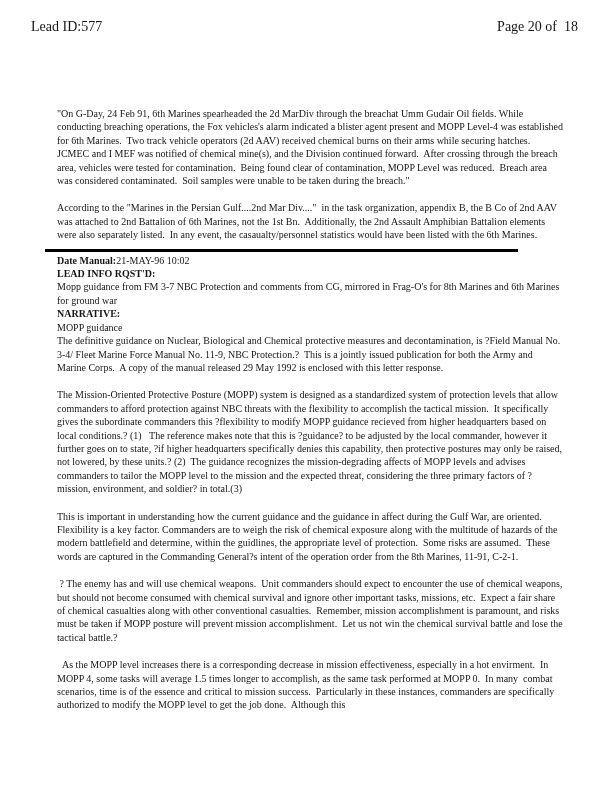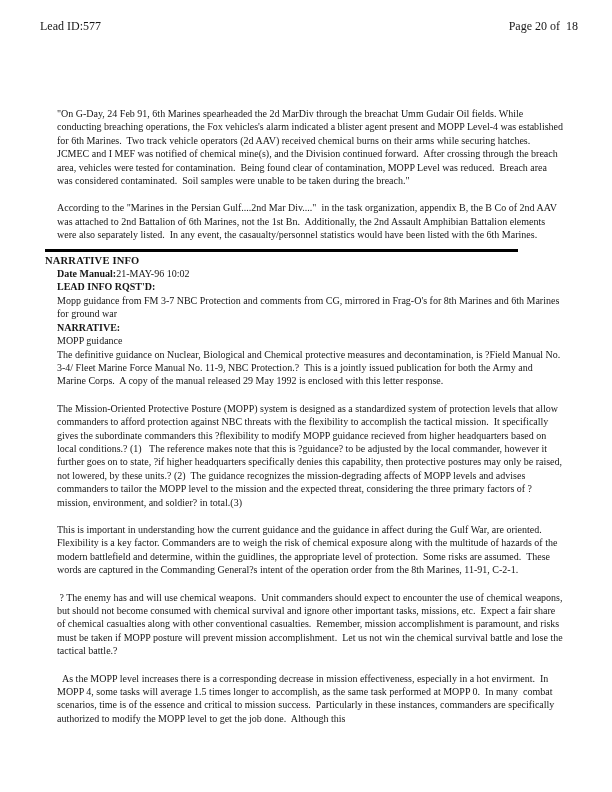--- a/index.html
+++ b/index.html
@@ -8,25 +8,25 @@
     width: 612px;
     height: 792px;
     background: #ffffff;
     font-family: "Liberation Serif", "DejaVu Serif", serif;
     color: #161616;
     overflow: hidden;
   }
   .header {
     position: absolute;
     top: 19px;
-    left: 40px;
+    left: 31px;
     right: 34px;
     display: flex;
     justify-content: space-between;
-    font-size: 12px;
+    font-size: 14px;
     white-space: pre;
   }
   .content {
     position: absolute;
     top: 107px;
     left: 45px;
     width: 523px;
     font-size: 10px;
     line-height: 13.4px;
   }
@@ -60,21 +60,20 @@
     <span>Page 20 of  18</span>
   </div>
 
   <div class="content">
 
     <p class="gap-after">"On G-Day, 24 Feb 91, 6th Marines spearheaded the 2d MarDiv through the breachat Umm Gudair Oil fields. While conducting breaching operations, the Fox vehicles's alarm indicated a blister agent present and MOPP Level-4 was established for 6th Marines.  Two track vehicle operators (2d AAV) received chemical burns on their arms while securing hatches.  JCMEC and I MEF was notified of chemical mine(s), and the Division continued forward.  After crossing through the breach area, vehicles were tested for contamination.  Being found clear of contamination, MOPP Level was reduced.  Breach area was considered contaminated.  Soil samples were unable to be taken during the breach."</p>
     <p>According to the "Marines in the Persian Gulf....2nd Mar Div...."  in the task organization, appendix B, the B Co of 2nd AAV was attached to 2nd Battalion of 6th Marines, not the 1st Bn.  Additionally, the 2nd Assault Amphibian Battalion elements were also separately listed.  In any event, the casaualty/personnel statistics would have been listed with the 6th Marines.</p>
 
     <div class="rule"></div>
 
-    <div class="section-title">NARRATIVE INFO</div>
 
     <p><span class="b">Date Manual:</span><span>21-MAY-96 10:02</span></p>
 
     <p class="b">LEAD INFO RQST'D:</p>
 
     <p>Mopp guidance from FM 3-7 NBC Protection and comments from CG, mirrored in Frag-O's for 8th Marines and 6th Marines for ground war</p>
 
     <p class="b">NARRATIVE:</p>
 
     <p>MOPP guidance</p>

